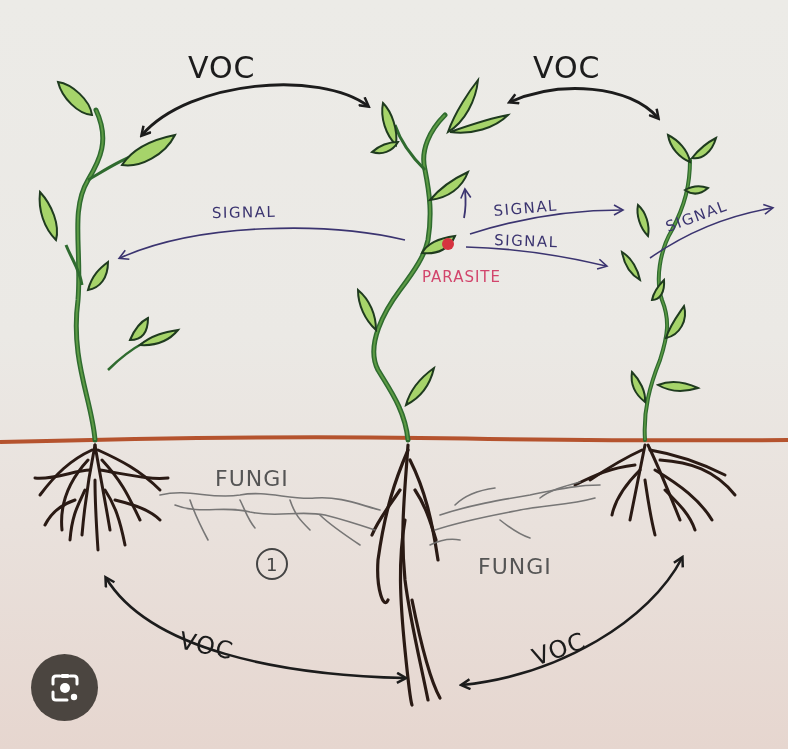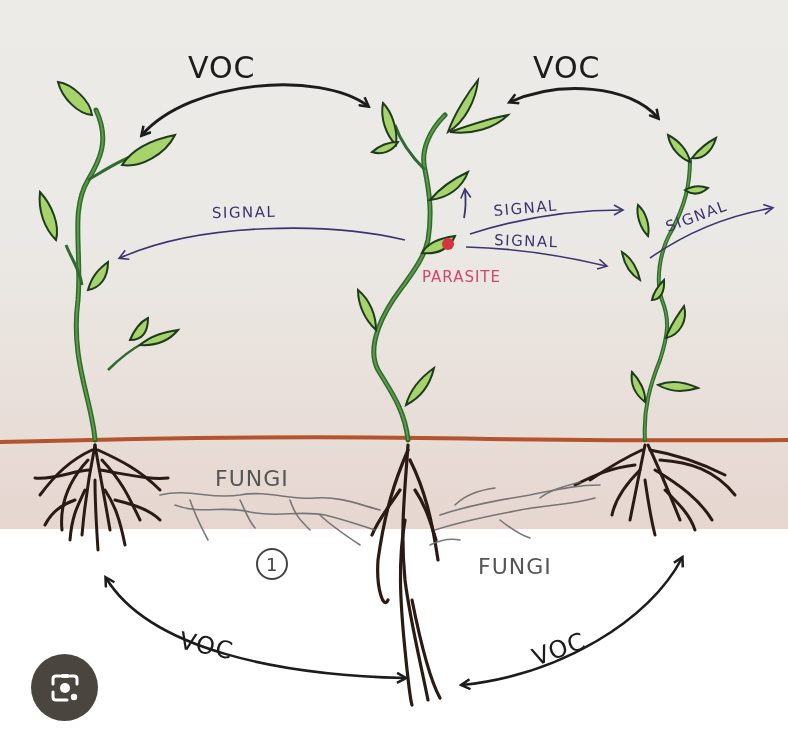--- a/index.html
+++ b/index.html
@@ -1,21 +1,21 @@
 <!DOCTYPE html>
 <html><head>
   <meta charset="utf-8">
   <style>
     html, body { margin: 0; padding: 0; }
     body {
       width: 788px; height: 749px; overflow: hidden;
       font-family: "DejaVu Sans", sans-serif;
     }
     #canvas {
-      position: relative; width: 788px; height: 529px;
+      position: relative; width: 788px; height: 749px;
       background: linear-gradient(180deg, #ecebe7 0%, #ebe9e5 45%, #e9e1dc 70%, #e6d6cf 100%);
     }
     svg { position: absolute; left: 0; top: 0; }
     .hand {
       font-family: "DejaVu Sans", sans-serif;
       letter-spacing: 1px;
     }
     .lbl-voc { font-size: 30px; fill: #1c1c1c; font-weight: normal; }
     .lbl-voc-sm { font-size: 24px; fill: #1c1c1c; }
     .lbl-signal { font-size: 15px; fill: #3b3470; letter-spacing: 1.5px; }

